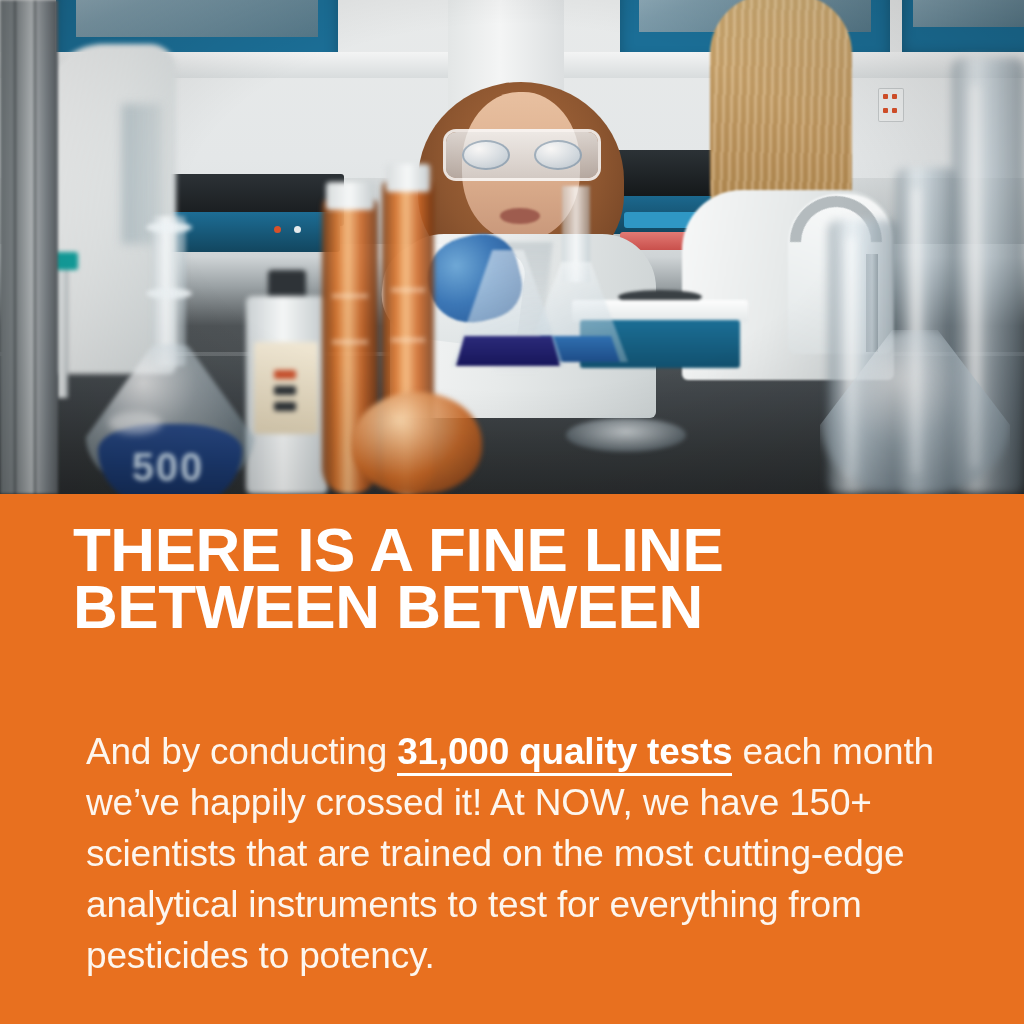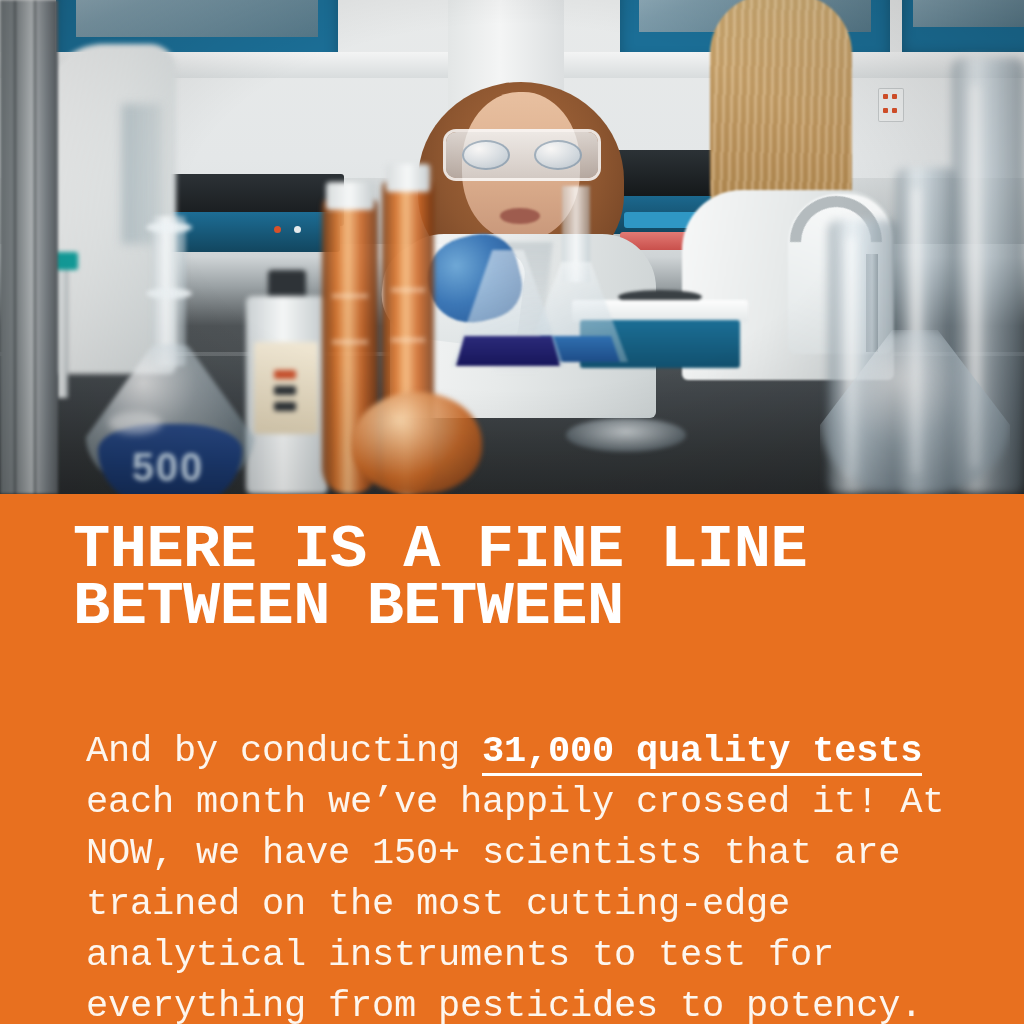--- a/index.html
+++ b/index.html
@@ -398,21 +398,20 @@
     position:absolute; inset:0;
     background:radial-gradient(ellipse at 50% 42%, rgba(0,0,0,0) 45%, rgba(0,0,0,.22) 100%);
     pointer-events:none;
   }
 
   
   #panel {
     position:absolute; left:0; top:494px;
     width:1024px; height:530px;
     background:#e8701f;
-    font-family:Liberation Mono, monospace;
   }
   #headline {
     position:absolute; left:73px; top:27px;
     width:880px;
     color:#ffffff;
     font-weight:bold;
     font-size:62px;
     line-height:57px;
     letter-spacing:-.5px;
   }

